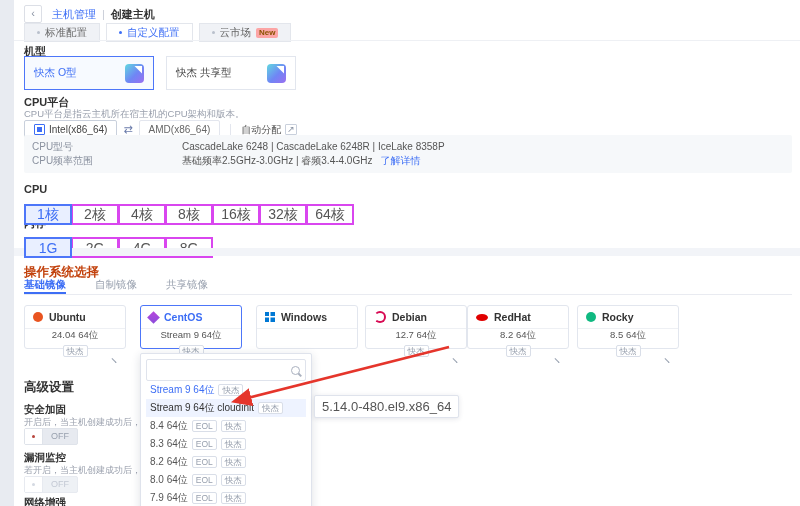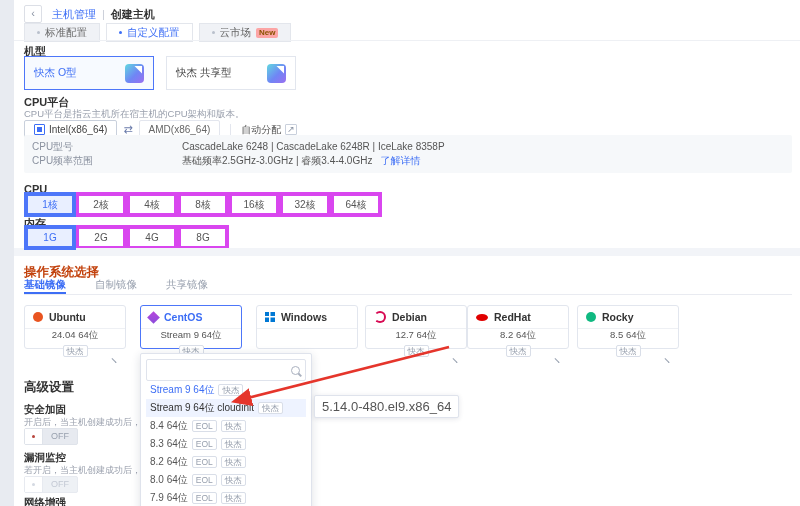--- a/index.html
+++ b/index.html
@@ -46,22 +46,22 @@
   .auto-alloc{font-size:10px;color:#555;display:flex;align-items:center;gap:4px;cursor:pointer;}
   .ext-icon{color:#8a93a3;font-size:9px;border:1px solid #c9d0dc;border-radius:1px;padding:0 1px;line-height:9px;}
   
   .info-box{left:24px;width:768px;top:135px;height:38px;background:#f6f8fa;border-radius:2px;
             padding:5px 0;box-sizing:border-box;font-size:10px;}
   .info-row{display:flex;line-height:14px;}
   .info-label{width:150px;padding-left:8px;color:#8a919f;}
   .info-val{color:#555;}
   .info-link{color:#3d6ef5;margin-left:8px;cursor:pointer;}
   
-  .cbtn{width:44px;height:17px;border:4px solid #d946ef;background:#fff;font-size:10px;color:#555;
-        display:flex;align-items:center;justify-content:center;margin-right:-1px;cursor:pointer;}
+  .cbtn{width:44px;height:17px;border:2px solid #d946ef;background:#fff;font-size:14px;color:#555;
+        display:flex;align-items:center;justify-content:center;margin-right:-1px;cursor:pointer;margin-top:12px;}
   .cbtn.sel{background:#e9efff;border-color:#4d76f9;color:#3d6ef5;position:relative;z-index:2;}
   
   .os-tabs{left:24px;right:8px;top:278px;height:16px;border-bottom:1px solid #e9ebf1;display:flex;gap:29px;}
   .os-tab{font-size:10.5px;color:#98a0ae;padding-bottom:5px;cursor:pointer;}
   .os-tab.active{color:#3d6ef5;border-bottom:2px solid #3d6ef5;font-weight:bold;}
   .oscard{position:absolute;top:305px;width:102px;height:44px;border:1px solid #e2e6ee;border-radius:3px;
           background:#fff;box-sizing:border-box;cursor:pointer;}
   .oscard.sel{border-color:#4d76f9;}
   .oscard .row1{height:22px;display:flex;align-items:center;gap:6px;padding:0 8px;border-bottom:1px solid #eef0f4;}
   .oscard .osname{font-size:10.5px;color:#333;font-weight:bold;}

